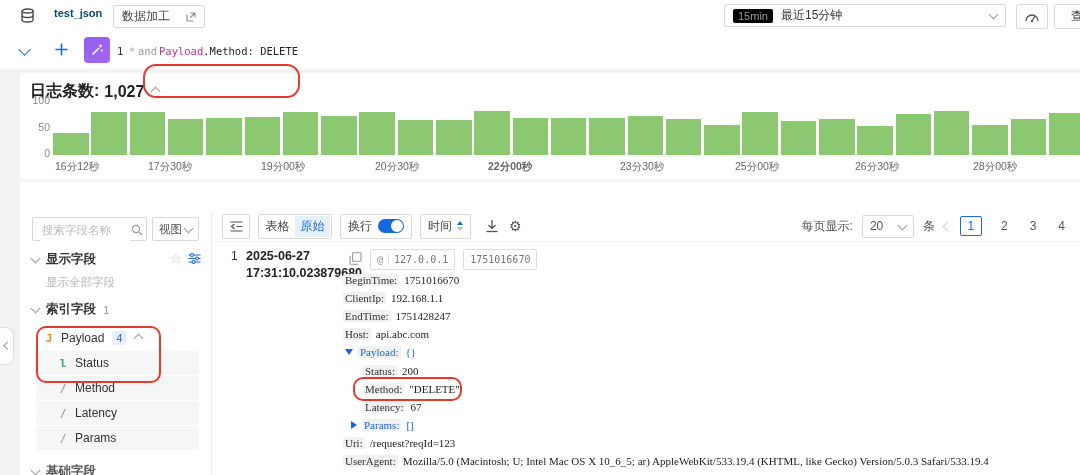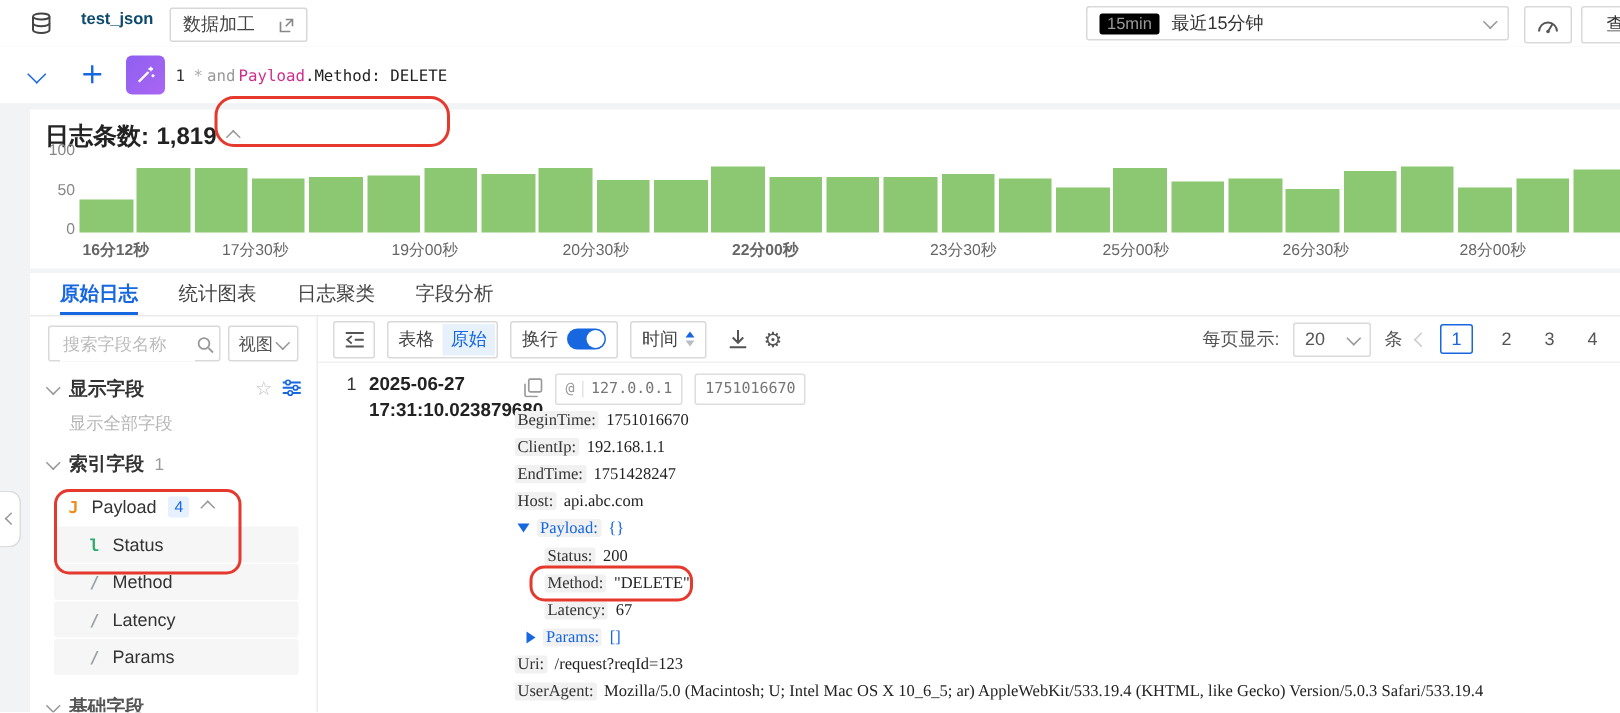--- a/index.html
+++ b/index.html
@@ -162,21 +162,21 @@
     <span class="qtok mono abs" style="left:138px;color:#999">and</span>
     <div id="query-text" class="mono"><span style="color:#cf2e8d">Payload</span><span style="color:#222">.Method: DELETE</span></div>
     <div class="red-oval" style="left:143px;top:33px;width:153px;height:30px"></div>
   </div>
 
   <div id="graybg"></div>
 
   <div id="chart-panel">
     <div id="chart-header">
       <span>日志条数:</span>
-      <span>1,819</span>
+      <span>1,027</span>
       <span class="cv up" style="margin-left:3px"></span>
     </div>
     <div id="ylabels">
         <div class="ylab" style="top: 21px;">100</div>
         <div class="ylab" style="top: 47.5px;">50</div>
         <div class="ylab" style="top: 74px;">0</div>
       </div>
     <div id="bars">
         <div class="bar" style="left: 0px; height: 22.26px; background: rgb(140, 199, 113);"></div>
         <div class="bar" style="left: 38.3px; height: 42.93px; background: rgb(140, 199, 113);"></div>
@@ -200,39 +200,33 @@
         <div class="bar" style="left: 727.7px; height: 33.92px; background: rgb(140, 199, 113);"></div>
         <div class="bar" style="left: 766px; height: 36.04px; background: rgb(140, 199, 113);"></div>
         <div class="bar" style="left: 804.3px; height: 29.15px; background: rgb(140, 199, 113);"></div>
         <div class="bar" style="left: 842.6px; height: 40.81px; background: rgb(140, 199, 113);"></div>
         <div class="bar" style="left: 880.9px; height: 43.99px; background: rgb(140, 199, 113);"></div>
         <div class="bar" style="left: 919.2px; height: 30.21px; background: rgb(140, 199, 113);"></div>
         <div class="bar" style="left: 957.5px; height: 36.04px; background: rgb(140, 199, 113);"></div>
         <div class="bar" style="left: 995.8px; height: 41.87px; background: rgb(140, 199, 113);"></div>
       </div>
     <div id="xlabels">
-        <div class="xlab" style="left: 35px; font-weight: bold;">16分12秒</div>
+        <div class="xlab" style="left: 35px;">16分12秒</div>
         <div class="xlab" style="left: 128px;">17分30秒</div>
         <div class="xlab" style="left: 241px;">19分00秒</div>
         <div class="xlab" style="left: 355px;">20分30秒</div>
         <div class="xlab" style="left: 468px; font-weight: bold;">22分00秒</div>
         <div class="xlab" style="left: 600px;">23分30秒</div>
         <div class="xlab" style="left: 715px;">25分00秒</div>
         <div class="xlab" style="left: 835px;">26分30秒</div>
         <div class="xlab" style="left: 953px;">28分00秒</div>
       </div>
   </div>
 
   <div id="main-panel">
-    <div id="tabs">
-        <div class="tab active">原始日志</div>
-        <div class="tab">统计图表</div>
-        <div class="tab">日志聚类</div>
-        <div class="tab">字段分析</div>
-      </div>
 
     <div id="sidebar">
       <div id="field-search">
         <input placeholder="搜索字段名称" style="">
         <svg class="abs" style="left:98px;top:6px" width="12" height="12" viewBox="0 0 12 12">
           <circle cx="5" cy="5" r="3.6" fill="none" stroke="#999" stroke-width="1.2"></circle>
           <path d="M8 8 L11 11" stroke="#999" stroke-width="1.2"></path>
         </svg>
       </div>
       <div id="view-select">

